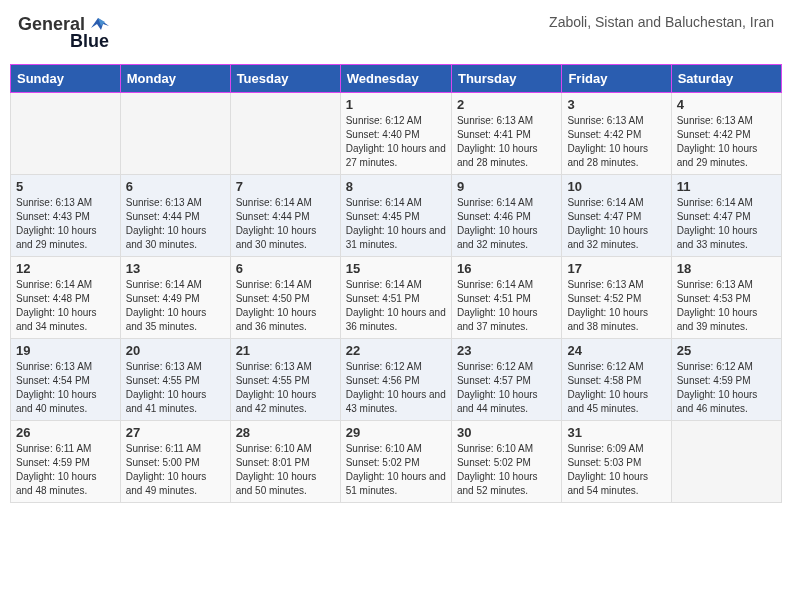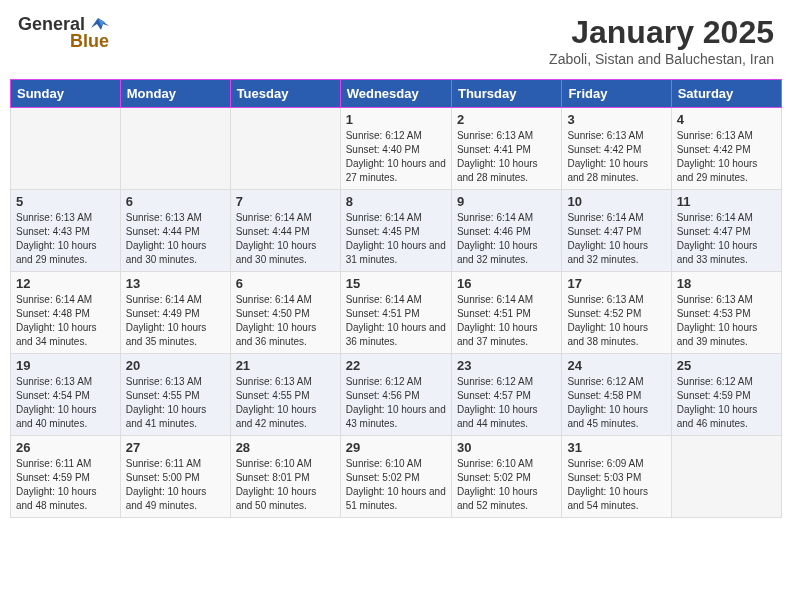--- a/index.html
+++ b/index.html
@@ -84,24 +84,23 @@
 
 <div class="header">
   <div class="logo">
     <div style="display:flex;align-items:center;">
       <span style="font-size:18px;font-weight:bold;color:#333;">General</span>
       <svg width="22" height="18" viewBox="0 0 22 18" style="margin-left:2px;">
         <polygon points="11,2 22,10 16,8 14,14 10,8 4,12" fill="#2a5db0"></polygon>
         <polygon points="11,2 18,6 14,10" fill="#4a8fd0"></polygon>
       </svg>
     </div>
-    <span style="font-size:18px;font-weight:bold;color:#a16207;margin-top:-4px;">Blue</span>
+    <span style="font-size:18px;font-weight:bold;color:#0f172a;margin-top:-4px;">Blue</span>
   </div>
   <div class="title-section">
-    <div class="month-title">January 2025</div>
     <div class="location">Zaboli, Sistan and Baluchestan, Iran</div>
   </div>
 </div>
 
 <table class="calendar">
   <thead>
     <tr>
       <th>Sunday</th>
       <th>Monday</th>
       <th>Tuesday</th>

